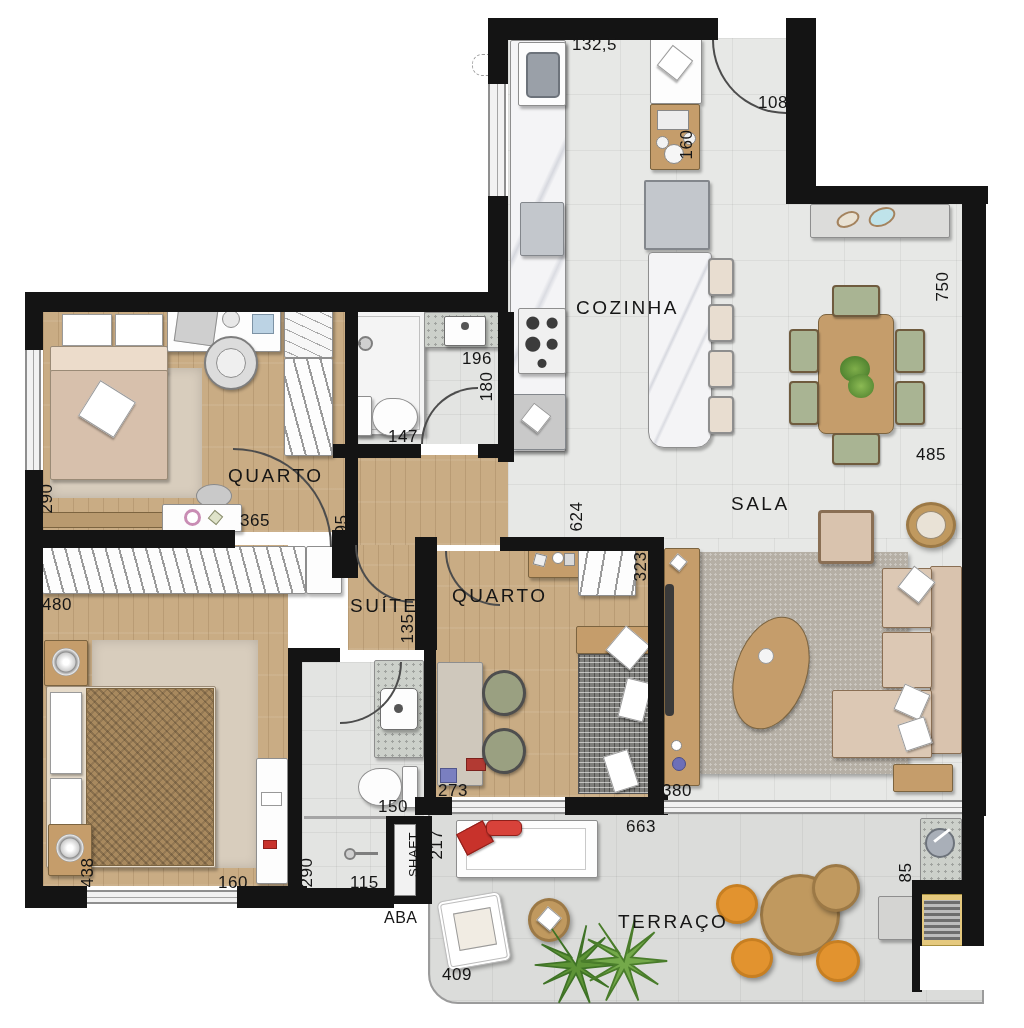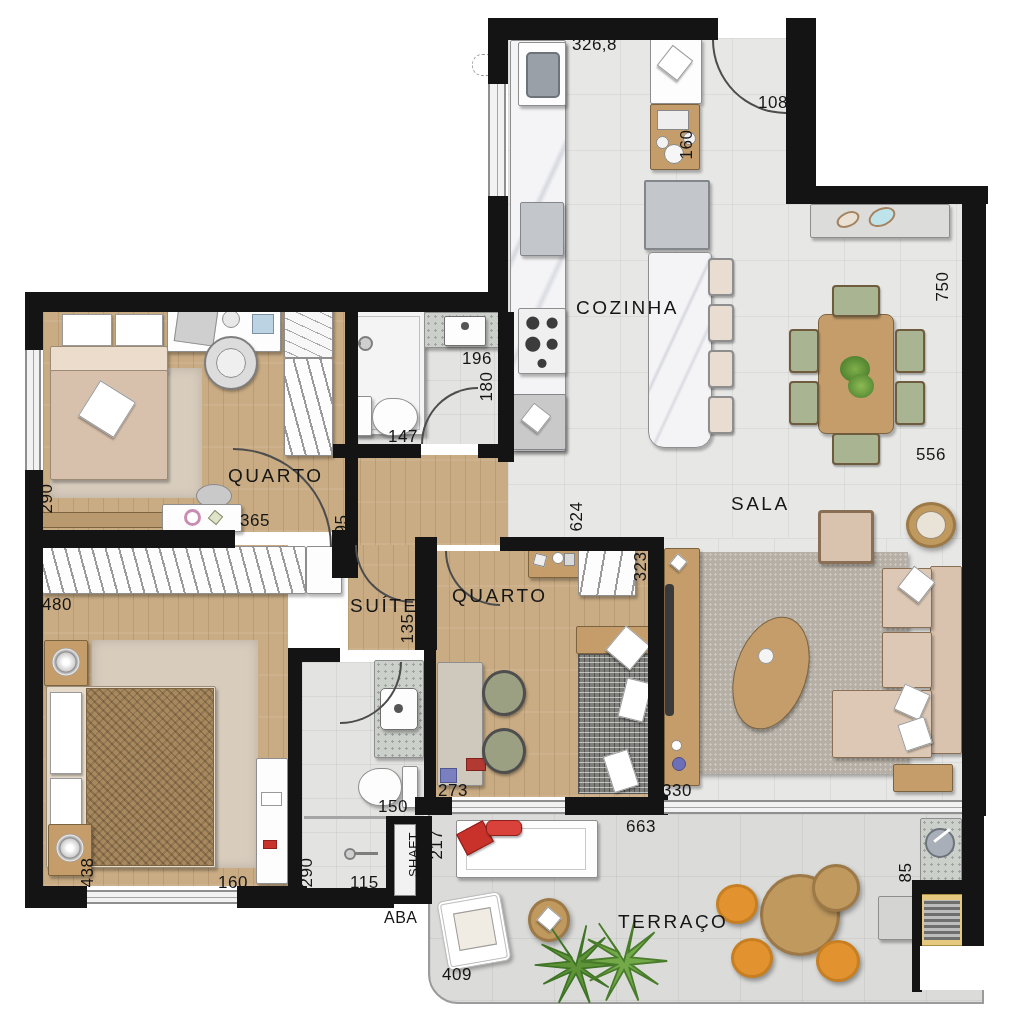--- a/index.html
+++ b/index.html
@@ -261,40 +261,40 @@
 
   <div class="lbl room" style="left:576px;top:298px">COZINHA</div>
   <div class="lbl room" style="left:731px;top:494px">SALA</div>
   <div class="lbl room" style="left:228px;top:466px">QUARTO</div>
   <div class="lbl room" style="left:452px;top:586px">QUARTO</div>
   <div class="lbl room" style="left:350px;top:596px">SUÍTE</div>
   <div class="lbl room" style="left:618px;top:912px">TERRAÇO</div>
   <div class="lbl v" style="left:391px;top:848px;font-size:13px;color:#111">SHAFT</div>
   <div class="lbl" style="left:384px;top:910px;font-size:16px">ABA</div>
 
-  <div class="lbl" style="left:572px;top:36px">326,8</div>
+  <div class="lbl" style="left:572px;top:36px">132,5</div>
   <div class="lbl" style="left:758px;top:94px">108</div>
   <div class="lbl v" style="left:672px;top:136px">160</div>
   <div class="lbl" style="left:462px;top:350px">196</div>
   <div class="lbl v" style="left:472px;top:378px">180</div>
   <div class="lbl" style="left:388px;top:428px">147</div>
   <div class="lbl v" style="left:928px;top:278px">750</div>
-  <div class="lbl" style="left:916px;top:446px">556</div>
+  <div class="lbl" style="left:916px;top:446px">485</div>
   <div class="lbl v" style="left:32px;top:490px">290</div>
   <div class="lbl" style="left:240px;top:512px">365</div>
   <div class="lbl v" style="left:332px;top:516px">95</div>
   <div class="lbl" style="left:42px;top:596px">480</div>
   <div class="lbl v" style="left:393px;top:620px">135</div>
   <div class="lbl v" style="left:562px;top:508px">624</div>
   <div class="lbl v" style="left:626px;top:558px">323</div>
   <div class="lbl v" style="left:73px;top:864px">438</div>
   <div class="lbl" style="left:218px;top:874px">160</div>
   <div class="lbl v" style="left:292px;top:864px">290</div>
   <div class="lbl" style="left:350px;top:874px">115</div>
   <div class="lbl" style="left:378px;top:798px">150</div>
   <div class="lbl" style="left:438px;top:782px">273</div>
-  <div class="lbl" style="left:662px;top:782px">330</div>
+  <div class="lbl" style="left:662px;top:782px">380</div>
   <div class="lbl" style="left:626px;top:818px">663</div>
   <div class="lbl v" style="left:422px;top:836px">217</div>
   <div class="lbl" style="left:442px;top:966px">409</div>
   <div class="lbl v" style="left:896px;top:864px">85</div>
 
 </div>
 
 </body></html>

